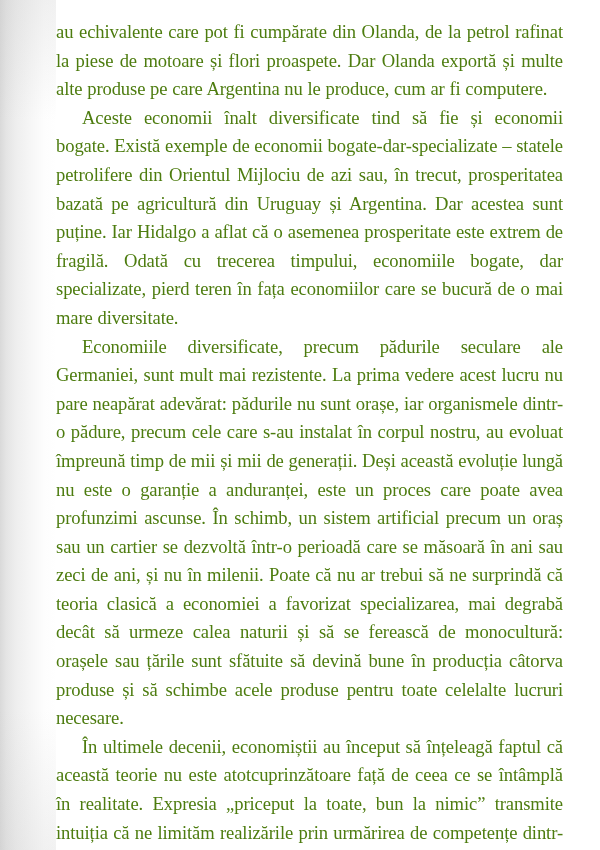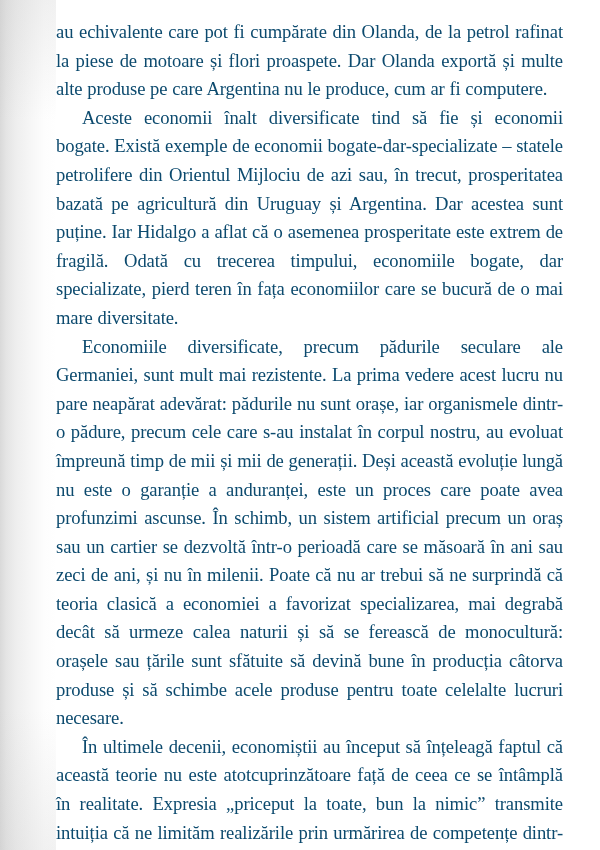--- a/index.html
+++ b/index.html
@@ -55,21 +55,21 @@
     top: 18px;
     width: 507px;
   }
 
   p.para {
     margin: 0;
     text-align: justify;
     text-justify: inter-word;
     font-size: 18.6px;
     line-height: 28.6px;
-    color: #0c4a6e;
+    color: #4d7c0f;
     letter-spacing: -0.1px;
     word-spacing: 0.2px;
     -webkit-font-smoothing: antialiased;
   }
 
   p.indent {
     text-indent: 26px;
   }
 
   

